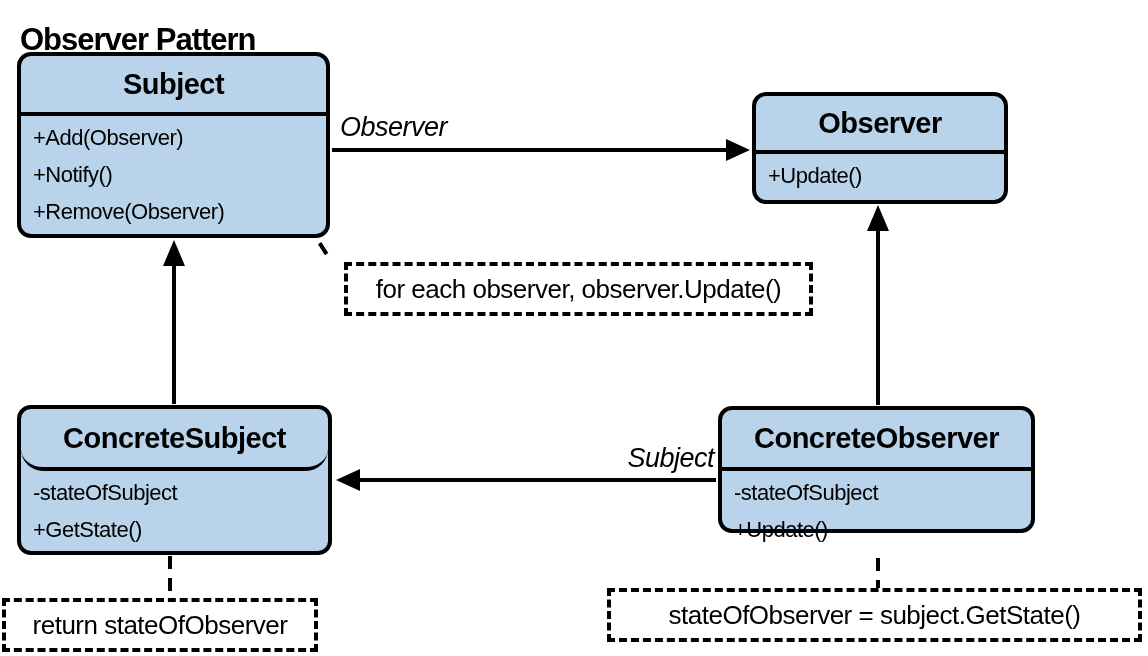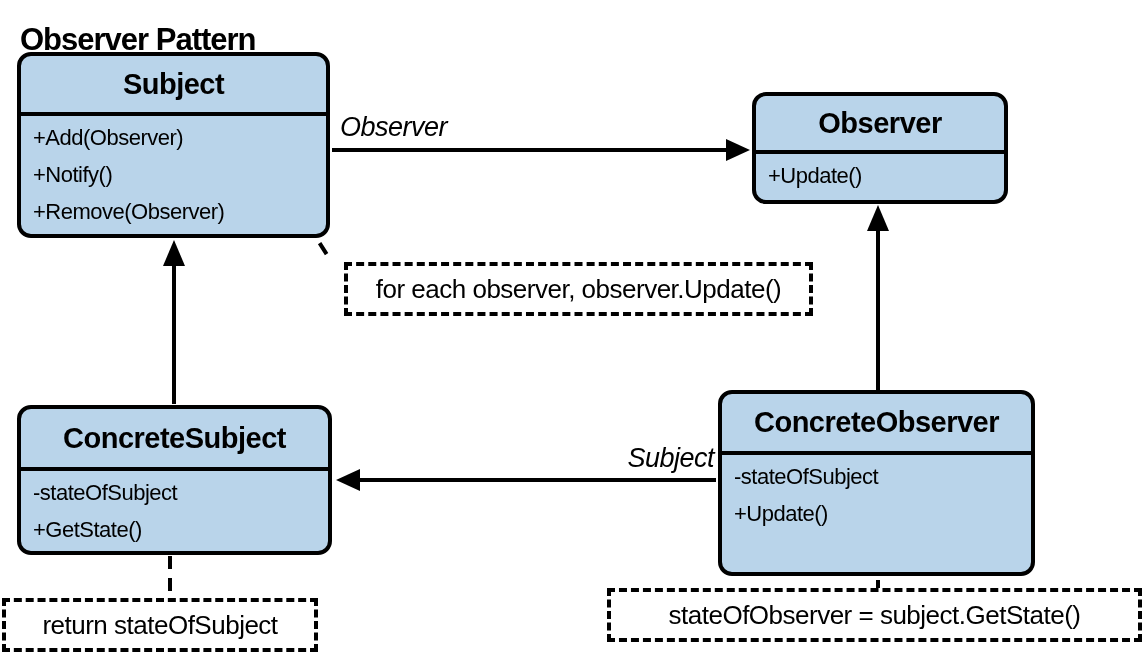--- a/index.html
+++ b/index.html
@@ -72,22 +72,22 @@
     font-size: 22px;
     letter-spacing: -0.5px;
     line-height: 37px;
     white-space: nowrap;
   }
   #box-subject          { left: 17px;  top: 52px;  width: 313px; height: 186px; }
   #box-subject .hdr     { height: 56px; }
   #box-observer         { left: 752px; top: 92px;  width: 256px; height: 112px; }
   #box-observer .hdr    { height: 54px; }
   #box-concrete-subject        { left: 17px;  top: 405px; width: 315px; height: 150px; }
-  #box-concrete-subject .hdr   { height: 58px; }
-  #box-concrete-observer       { left: 718px; top: 390px; width: 317px; height: 186px; }
+  #box-concrete-subject .hdr   { height: 58px; border-radius: 22px; }
+  #box-concrete-observer       { left: 718px; top: 406px; width: 317px; height: 127px; }
   #box-concrete-observer .hdr  { height: 57px; }
   .edge-label {
     position: absolute;
     font-style: italic;
     font-size: 27px;
     letter-spacing: -0.5px;
     color: #000000;
     white-space: nowrap;
   }
   #label-observer { left: 340px; top: 112px; }
@@ -172,16 +172,16 @@
     <div class="body">
       <div class="member">-stateOfSubject</div>
       <div class="member">+Update()</div>
     </div>
   </div>
 
   <div class="edge-label" id="label-observer">Observer</div>
   <div class="edge-label" id="label-subject">Subject</div>
 
   <div class="note" id="note-subject">for each observer, observer.Update()</div>
-  <div class="note" id="note-concrete-subject">return stateOfSubject</div>
+  <div class="note" id="note-concrete-subject">return stateOfObserver</div>
   <div class="note" id="note-concrete-observer">stateOfObserver = subject.GetState()</div>
 
 </div>
 
 </body></html>

